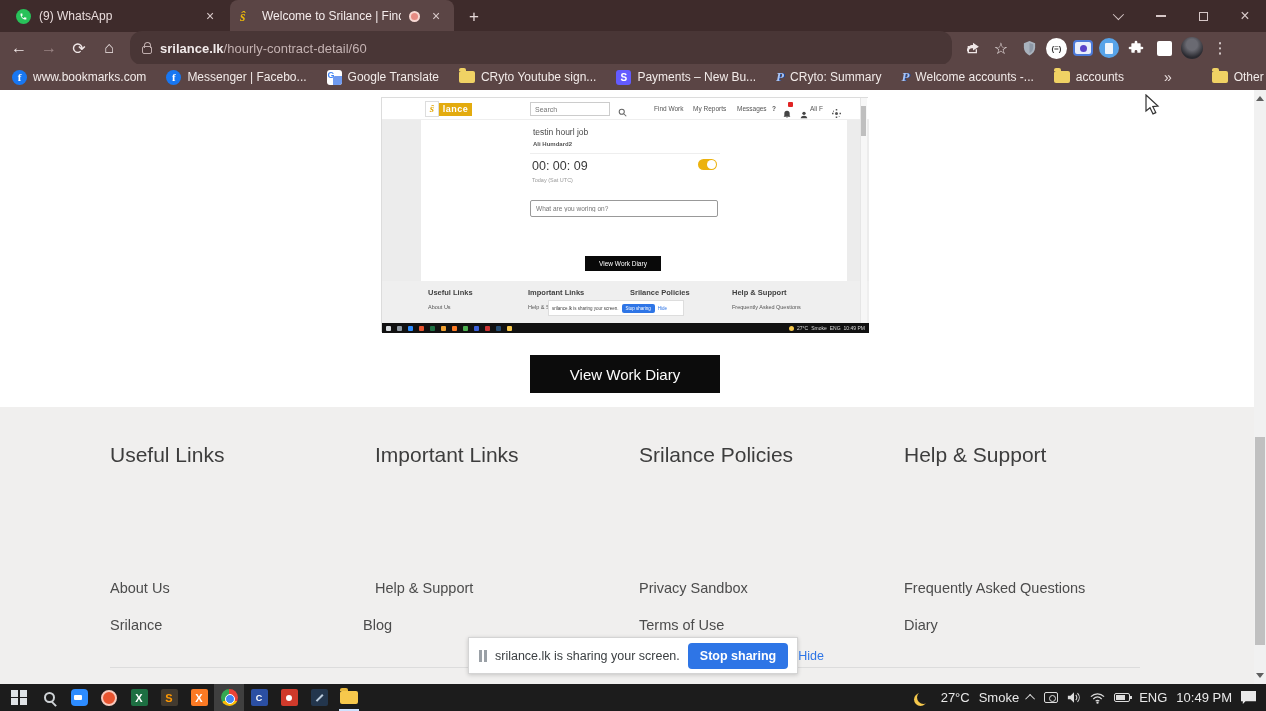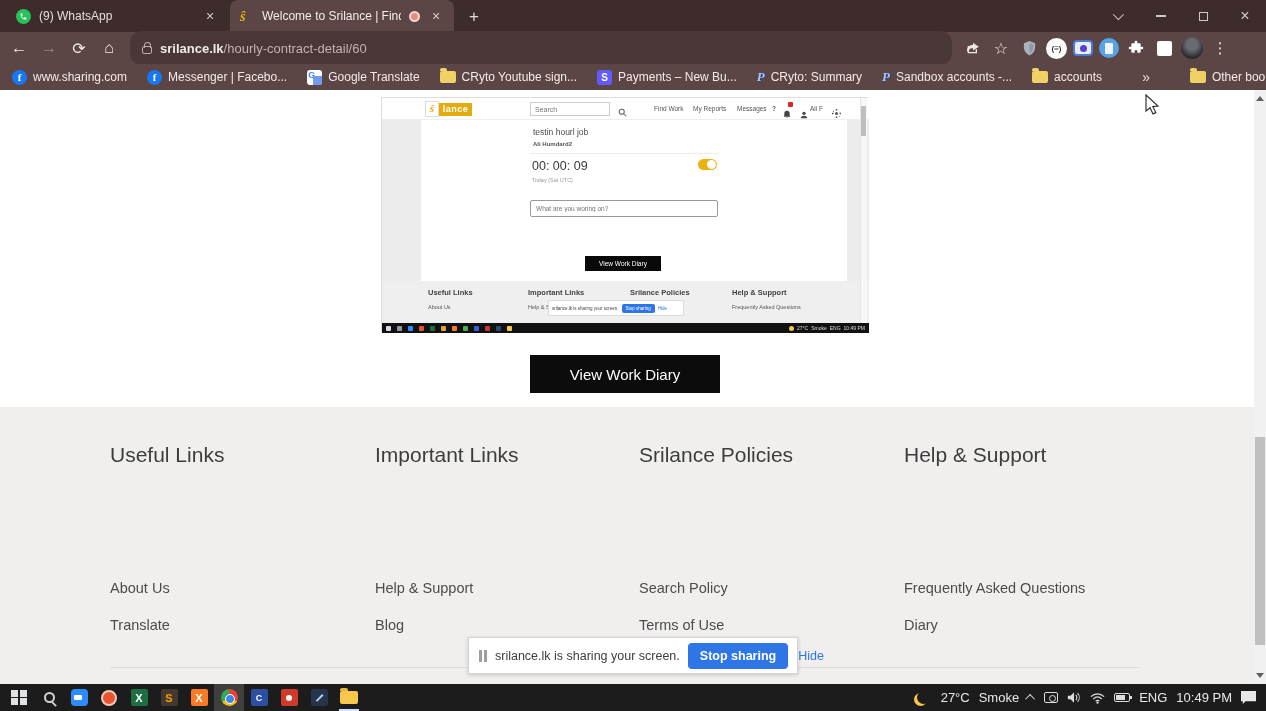--- a/index.html
+++ b/index.html
@@ -221,21 +221,21 @@
           <span class="sq-white"></span>
         </span>
       <span class="avatar"></span>
       <span class="exticon dots">⋮</span>
     </div>
   </div>
 
   <div class="bookbar">
     <span class="bm">
         <span class="bm-fb">f</span>
-        <span>www.sharing.com</span>
+        <span>www.bookmarks.com</span>
       </span>
     <span class="bm">
         <span class="bm-fb">f</span>
         <span>Messenger | Facebo...</span>
       </span>
     <span class="bm">
         <span class="bm-tr"></span>
         <span>Google Translate</span>
       </span>
     <span class="bm">
@@ -245,21 +245,21 @@
     <span class="bm">
         <span class="bm-stripe">S</span>
         <span>Payments – New Bu...</span>
       </span>
     <span class="bm">
         <span class="bm-pp">P</span>
         <span>CRyto: Summary</span>
       </span>
     <span class="bm">
         <span class="bm-pp">P</span>
-        <span>Sandbox accounts -...</span>
+        <span>Welcome accounts -...</span>
       </span>
     <span class="bm">
         <span class="bm-folder"></span>
         <span>accounts</span>
       </span>
     <span class="bm-spacer"></span>
     <span class="bm-chev">»</span>
     <span class="bm-div"></span>
     <span class="bm">
         <span class="bm-folder"></span>
@@ -358,24 +358,24 @@
 
     <button class="vwd">View Work Diary</button>
 
     <div class="footer">
       <span class="fheading" style="left:110px">Useful Links</span>
       <span class="fheading" style="left:375px">Important Links</span>
       <span class="fheading" style="left:639px">Srilance Policies</span>
       <span class="fheading" style="left:904px">Help &amp; Support</span>
 
       <span class="flink" style="left:110px;top:173px">About Us</span>
-      <span class="flink" style="left:110px;top:210px">Translate</span>
+      <span class="flink" style="left:110px;top:210px">Srilance</span>
       <span class="flink" style="left:375px;top:173px">Help &amp; Support</span>
-      <span class="flink" style="left:375px;top:210px">Blog</span>
-      <span class="flink" style="left:639px;top:173px">Search Policy</span>
+      <span class="flink" style="left:363px;top:210px">Blog</span>
+      <span class="flink" style="left:639px;top:173px">Privacy Sandbox</span>
       <span class="flink" style="left:639px;top:210px">Terms of Use</span>
       <span class="flink" style="left:904px;top:173px">Frequently Asked Questions</span>
       <span class="flink" style="left:904px;top:210px">Diary</span>
 
       <span class="fhr" style="top:260px"></span>
 
     </div>
 
     <div class="sharebar">
       <span class="pausebars">

